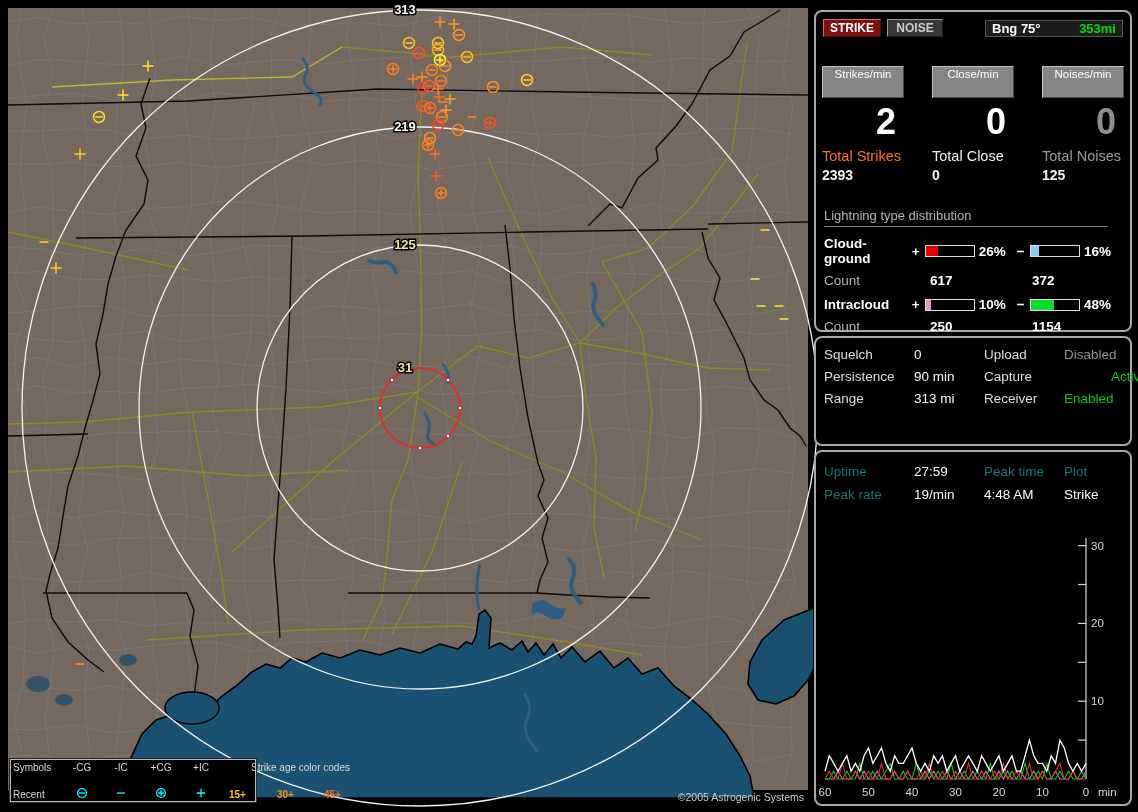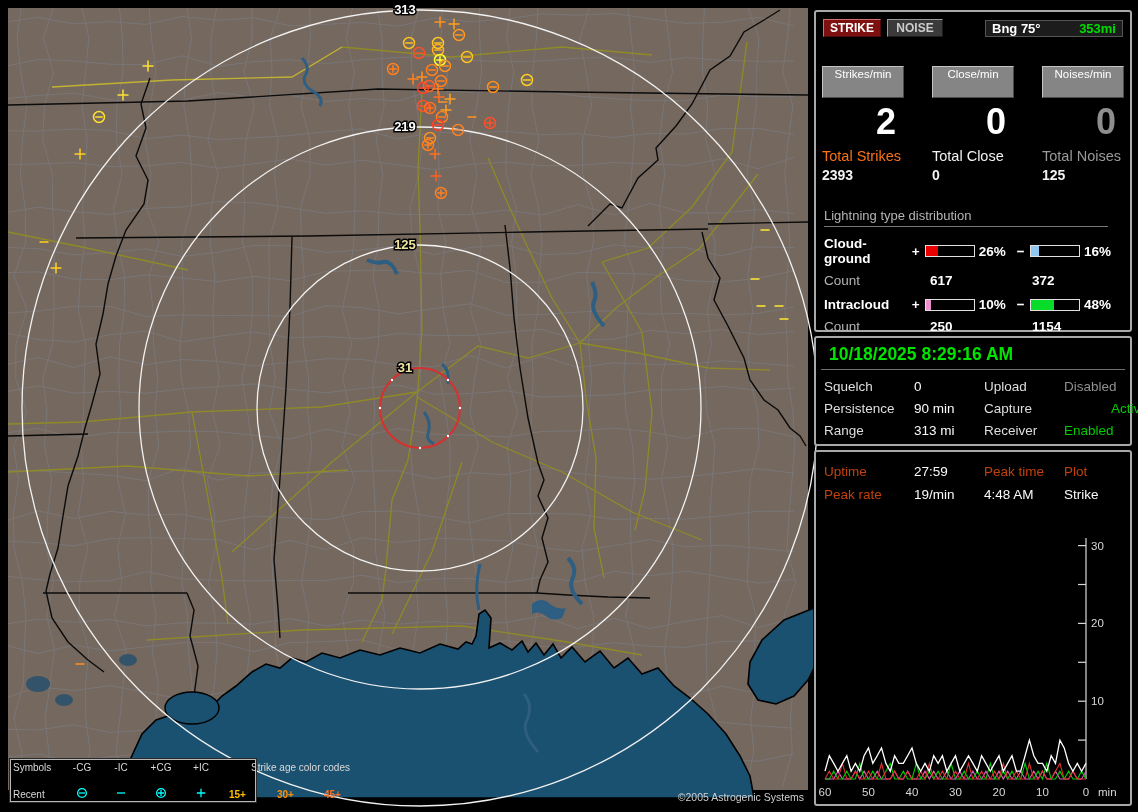--- a/index.html
+++ b/index.html
@@ -16,21 +16,21 @@
             z-index:6; display:grid; padding:1px 2px;
             grid-template-columns:42px 26px 24px 28px 24px 34px 33px 33px;
             grid-auto-rows:13px; align-items:center; font-size:10px; color:#d9d9d9;
             line-height:13px; white-space:nowrap;gap:14px; }
   #legend .hdr { color:#d9d9d9; }
   #legend .sym { text-align:center; }
   #legend .age { font-weight:bold; text-align:left; padding-left:2px; }
   #legend .agehdr { grid-column:6/9; font-size:10px;margin-left:24px; }
   
   .panel-box { position:absolute; left:814px; width:318px; background:#000;
-               border:2px solid #a8a8a8; border-radius:3px; color:#fff; }
+               border:2px solid #a8a8a8; border-radius:8px; color:#fff; }
   #box1 { top:10px; height:322px; }
   #box2 { top:336px; height:110px; }
   #box3 { top:450px; height:356px; }
   .tab-btn { position:absolute; top:7px; height:18px; font-size:12px; font-weight:bold;
              text-align:center; line-height:16px; cursor:default; }
   #strike-btn { left:7px; width:58px; background:#7e1010; color:#fff;
                 border:1px solid; border-color:#d07070 #4a0c0c #4a0c0c #d07070; }
   #noise-btn { left:71px; width:56px; background:#3a3a3a; color:#cccccc;
                border:1px solid; border-color:#9a9a9a #1c1c1c #1c1c1c #9a9a9a; }
   #bng-box { position:absolute; right:7px; top:8px; width:138px; height:17px;
@@ -62,21 +62,21 @@
   .count-row .clabel { width:106px; color:#b4b4b4; }
   .count-row .cv1 { width:102px; font-weight:bold; }
   .count-row .cv2 { font-weight:bold; }
   #datetime { color:#00e400; font-size:17.5px; font-weight:bold;
               padding:6px 10px 4px 8px; margin:0 5px; border-bottom:1px solid #707070; }
   .kv-grid { display:grid; grid-template-columns:90px 70px 80px auto;
              padding:9px 8px 0 8px; row-gap:7px; font-size:13.5px; }
   .kv-grid .lab { color:#dedede; }
   .kv-grid .val { color:#fafafa; }
   #session-grid { padding-top:12px; row-gap:8px; }
-  #session-grid .lab { color:#c2410c; }
+  #session-grid .lab { color:#0f766e; }
   #trend-row { display:grid; grid-template-columns:90px auto; padding:14px 8px 0 8px; font-size:13.5px; }
   #trend-svg { position:absolute; left:2px; top:78px; width:310px; height:276px; overflow:visible; }
 </style>
 </head>
 <body>
 
 <div id="screen">
 
   <div id="map">
     <svg id="map-svg" viewBox="0 0 800 782">
@@ -499,21 +499,20 @@
       </div>
       <div class="count-row">
         <span class="clabel">Count</span>
         <span class="cv1">250</span>
         <span class="cv2">1154</span>
       </div>
     </div>
   </div>
 
   <div class="panel-box" id="box2">
-    <div id="datetime">10/18/2025 8:29:16 AM</div>
     <div class="kv-grid">
       <span class="lab">Squelch</span>
       <span class="val">0</span>
       <span class="lab">Upload</span>
       <span class="val" style="color: rgb(144, 144, 144);">Disabled</span>
 
       <span class="lab">Persistence</span>
       <span class="val">90 min</span>
       <span class="lab">Capture</span>
       <span class="val" style="color: rgb(0, 204, 0); margin-left: 47px;">Active</span>

